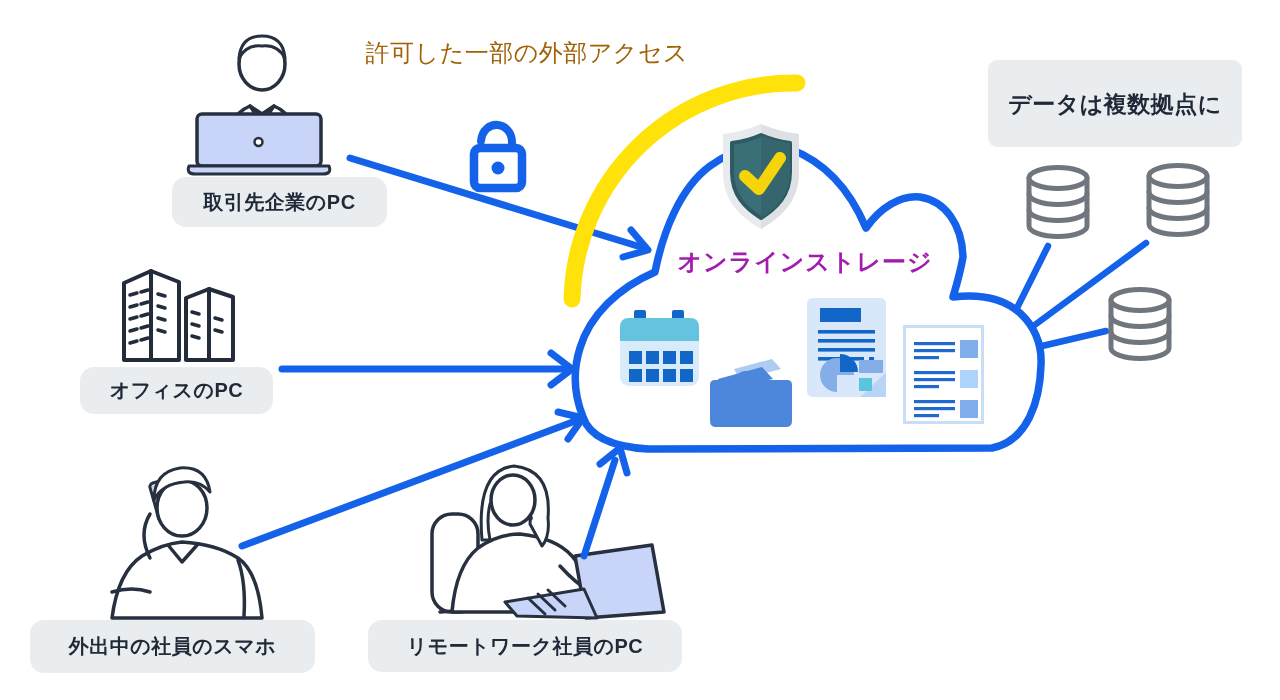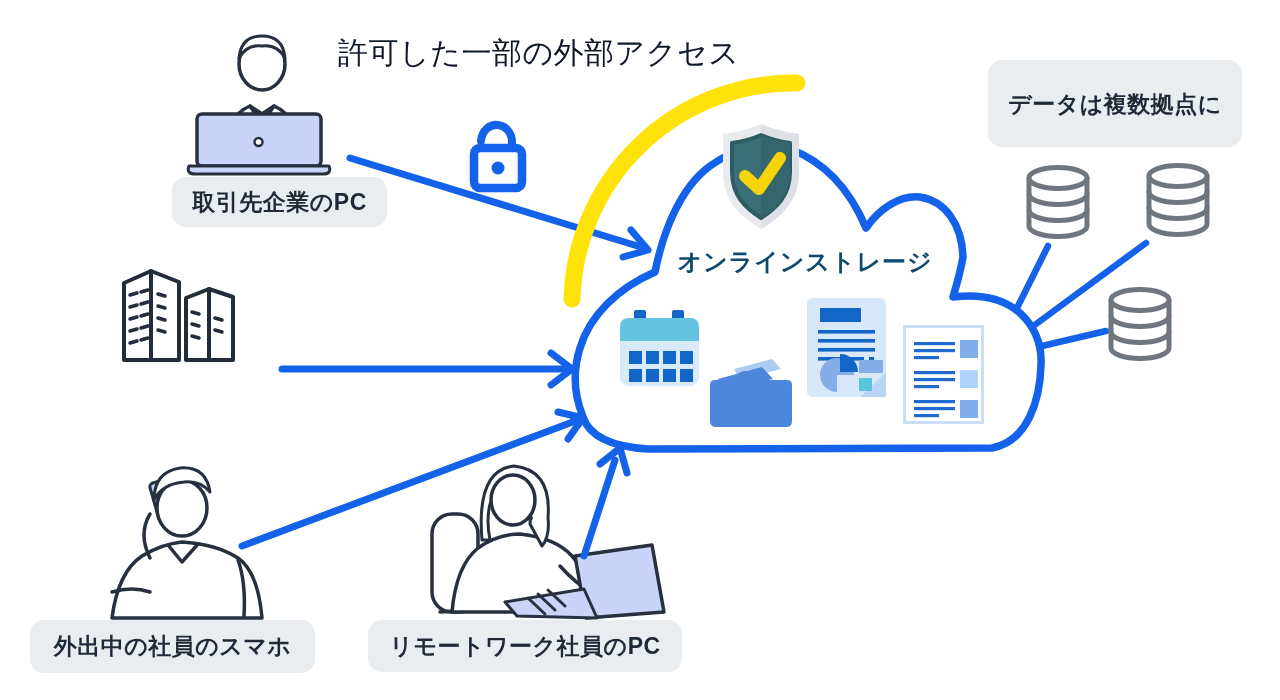--- a/index.html
+++ b/index.html
@@ -4,31 +4,31 @@
 <style>
   html,body{margin:0;padding:0;background:#ffffff;}
   #stage{
     position:relative;width:1280px;height:700px;overflow:hidden;background:#ffffff;
     font-family:"Liberation Sans","DejaVu Sans",sans-serif;
   }
   svg{position:absolute;left:0;top:0;}
   .bubble{
     position:absolute;background:#EAEDF0;border-radius:14px;
     display:flex;align-items:center;justify-content:center;
-    font-weight:bold;color:#1F2937;font-size:23px;letter-spacing:0.5px;
+    font-weight:bold;color:#1F2937;font-size:20px;letter-spacing:0.5px;
     white-space:nowrap;
   }
   .note{
-    position:absolute;color:#0f172a;font-size:30px;line-height:39px;
+    position:absolute;color:#a16207;font-size:24px;line-height:39px;
     text-align:right;letter-spacing:0.5px;white-space:nowrap;
   }
-  .bubble-2line{flex-direction:column;line-height:34px;font-size:23px;}
+  .bubble-2line{flex-direction:column;line-height:34px;font-size:23px;border-radius:9px;}
   .cloud-title{
     position:absolute;left:655px;top:246px;width:300px;text-align:center;
-    font-weight:bold;font-size:24px;color:#0c4a6e;letter-spacing:1px;white-space:nowrap;
+    font-weight:bold;font-size:24px;color:#a21caf;letter-spacing:1px;white-space:nowrap;
   }
 </style>
 </head>
 <body>
 
 <div id="stage">
 
 <svg width="1280" height="700" viewBox="0 0 1280 700">
 
   <g fill="none" stroke="#27303F" stroke-width="3.5" stroke-linecap="round" stroke-linejoin="round">
@@ -226,20 +226,21 @@
 </svg>
 
   <div class="note" style="left:338px;top:33px;width:350px;">
     <div>許可した一部の外部アクセス</div>
   </div>
 
   <div class="cloud-title">オンラインストレージ</div>
 
   <div class="bubble" style="left:172px;top:177px;width:215px;height:50px;">取引先企業のPC</div>
 
+  <div class="bubble" style="left:80px;top:367px;width:193px;height:47px;">オフィスのPC</div>
 
   <div class="bubble" style="left:368px;top:620px;width:314px;height:52px;">リモートワーク社員のPC</div>
 
   <div class="bubble" style="left:30px;top:620px;width:285px;height:53px;">外出中の社員のスマホ</div>
 
   <div class="bubble bubble-2line" style="left:988px;top:60px;width:254px;height:87px;">
     <div>データは複数拠点に</div>
   </div>
 
 </div>

